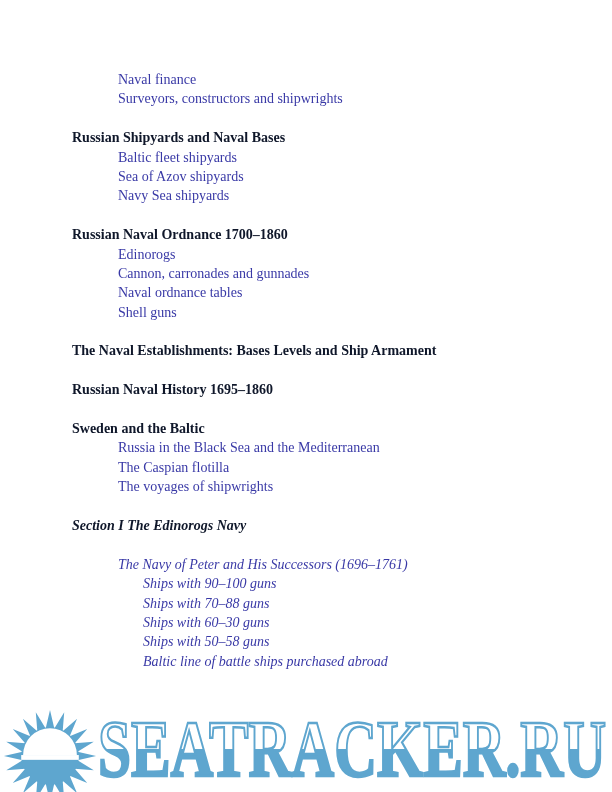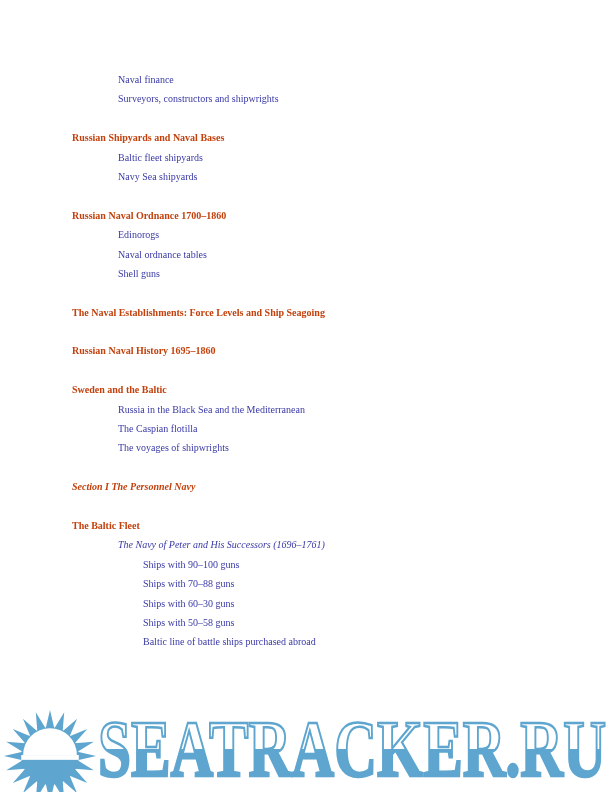--- a/index.html
+++ b/index.html
@@ -3,75 +3,76 @@
 <meta charset="utf-8">
 <style>
   html,body{margin:0;padding:0;background:#888;}
   .page{
     position:relative;width:612px;height:792px;margin:0 auto;
     background:#ffffff;overflow:hidden;
     font-family:"Liberation Serif", serif;
   }
   .toc{
     position:absolute;left:72px;top:70px;width:500px;
-    font-size:10px;line-height:19.4px;
+    font-size:14px;line-height:19.4px;
   }
   .line{height:19.4px;white-space:nowrap;color:#3939a6;cursor:pointer;}
   .lvl2{padding-left:46px;}
-  .lvl3{padding-left:71px;}
-  .b{font-weight:bold;color:#c2410c;}
+  .lvl3{padding-left:71px;font-style:italic;}
+  .b{font-weight:bold;color:#0f172a;}
   .i{font-style:italic;}
   .spacer{height:19.4px;}
   .wm-sun{position:absolute;left:2px;top:708px;width:96px;height:96px;}
   .wm-text{position:absolute;left:96px;top:710px;width:514px;height:84px;}
 </style>
 </head>
 <body>
 
 <div class="page">
 
   <div class="toc">
     <div class="line lvl2">Naval finance</div>
     <div class="line lvl2">Surveyors, constructors and shipwrights</div>
 
     <div class="spacer"></div>
 
     <div class="line b">Russian Shipyards and Naval Bases</div>
     <div class="line lvl2">Baltic fleet shipyards</div>
+    <div class="line lvl2">Sea of Azov shipyards</div>
     <div class="line lvl2">Navy Sea shipyards</div>
 
     <div class="spacer"></div>
 
     <div class="line b">Russian Naval Ordnance 1700–1860</div>
     <div class="line lvl2">Edinorogs</div>
+    <div class="line lvl2">Cannon, carronades and gunnades</div>
     <div class="line lvl2">Naval ordnance tables</div>
     <div class="line lvl2">Shell guns</div>
 
     <div class="spacer"></div>
 
-    <div class="line b">The Naval Establishments: Force Levels and Ship Seagoing</div>
+    <div class="line b">The Naval Establishments: Bases Levels and Ship Armament</div>
 
     <div class="spacer"></div>
 
     <div class="line b">Russian Naval History 1695–1860</div>
 
     <div class="spacer"></div>
 
     <div class="line b">Sweden and the Baltic</div>
     <div class="line lvl2">Russia in the Black Sea and the Mediterranean</div>
     <div class="line lvl2">The Caspian flotilla</div>
     <div class="line lvl2">The voyages of shipwrights</div>
 
     <div class="spacer"></div>
 
-    <div class="line b i">Section I The Personnel Navy</div>
+    <div class="line b i">Section I The Edinorogs Navy</div>
 
     <div class="spacer"></div>
 
-    <div class="line b">The Baltic Fleet</div>
     <div class="line lvl2 i">The Navy of Peter and His Successors (1696–1761)</div>
     <div class="line lvl3">Ships with 90–100 guns</div>
     <div class="line lvl3">Ships with 70–88 guns</div>
     <div class="line lvl3">Ships with 60–30 guns</div>
     <div class="line lvl3">Ships with 50–58 guns</div>
     <div class="line lvl3">Baltic line of battle ships purchased abroad</div>
   </div>
 
   <svg class="wm-sun" viewBox="0 0 100 100" xmlns="http://www.w3.org/2000/svg" aria-hidden="true">
     <polygon fill="#5ea6cf" points="

